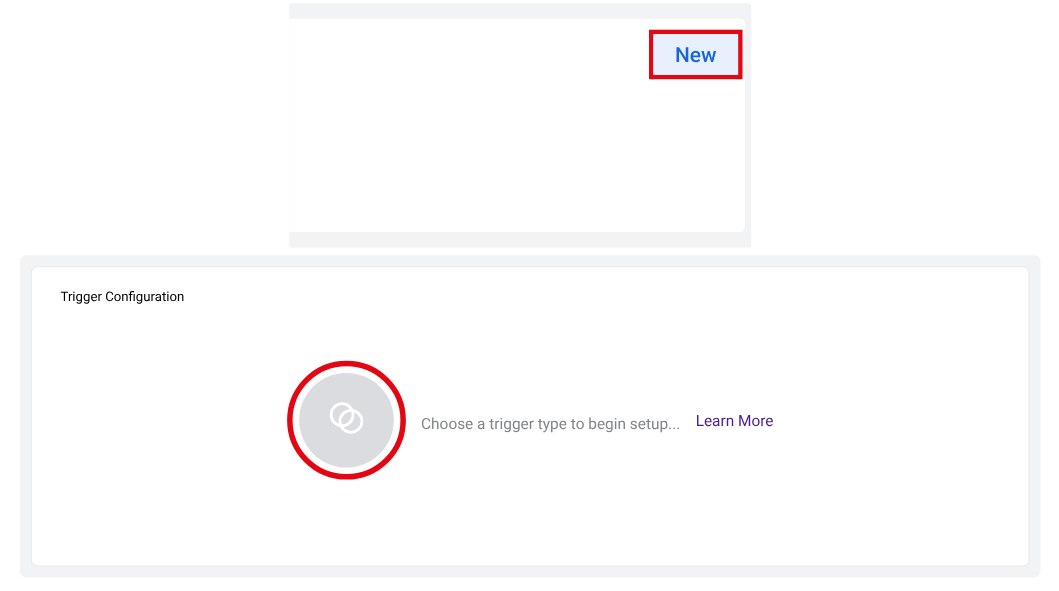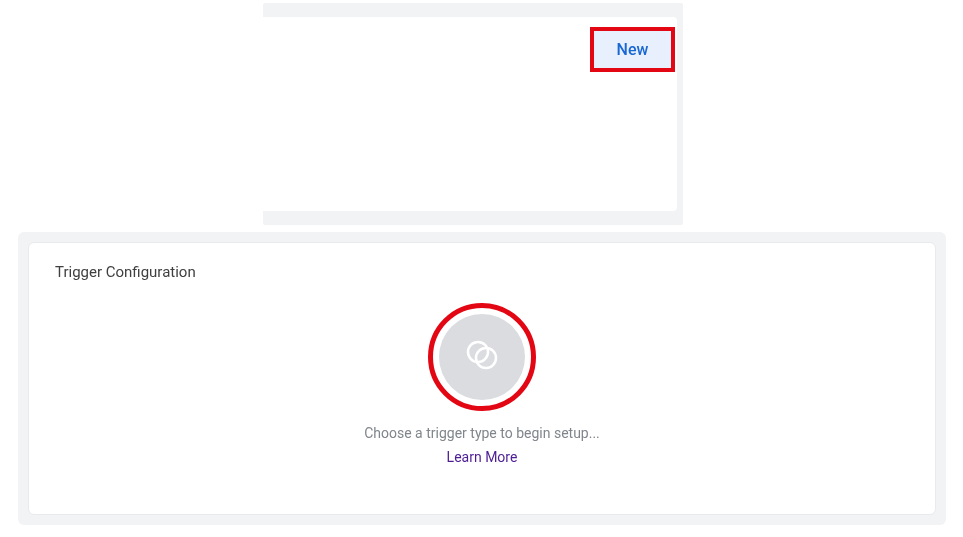--- a/index.html
+++ b/index.html
@@ -43,21 +43,21 @@
       align-items: center;
       justify-content: center;
       z-index: 2;
     }
     .new-button {
       width: 100%;
       height: 100%;
       background: #e8f0fe;
       border: none;
       color: #1967d2;
-      font-size: 16px;
+      font-size: 19px;
       font-weight: 500;
       font-family: inherit;
       cursor: pointer;
       display: flex;
       align-items: center;
       justify-content: center;
     }
     .config-panel {
       position: absolute;
       left: 18px;
@@ -72,28 +72,28 @@
       width: 100%;
       height: 100%;
       background: #ffffff;
       border-radius: 6px;
       border: 1px solid #e8eaed;
       padding: 20px 26px;
       display: flex;
       flex-direction: column;
     }
     .config-title {
-      font-size: 15px;
+      font-size: 12px;
       font-weight: 400;
-      color: #404040;
+      color: #000000;
     }
     .config-body {
       flex: 1;
       display: flex;
-      flex-direction: column;
+      flex-direction: row;
       align-items: center;
       justify-content: center;
       gap: 14px;
     }
     .icon-highlight {
       width: 108px;
       height: 108px;
       border: 5px solid #e30613;
       border-radius: 50%;
       display: flex;

